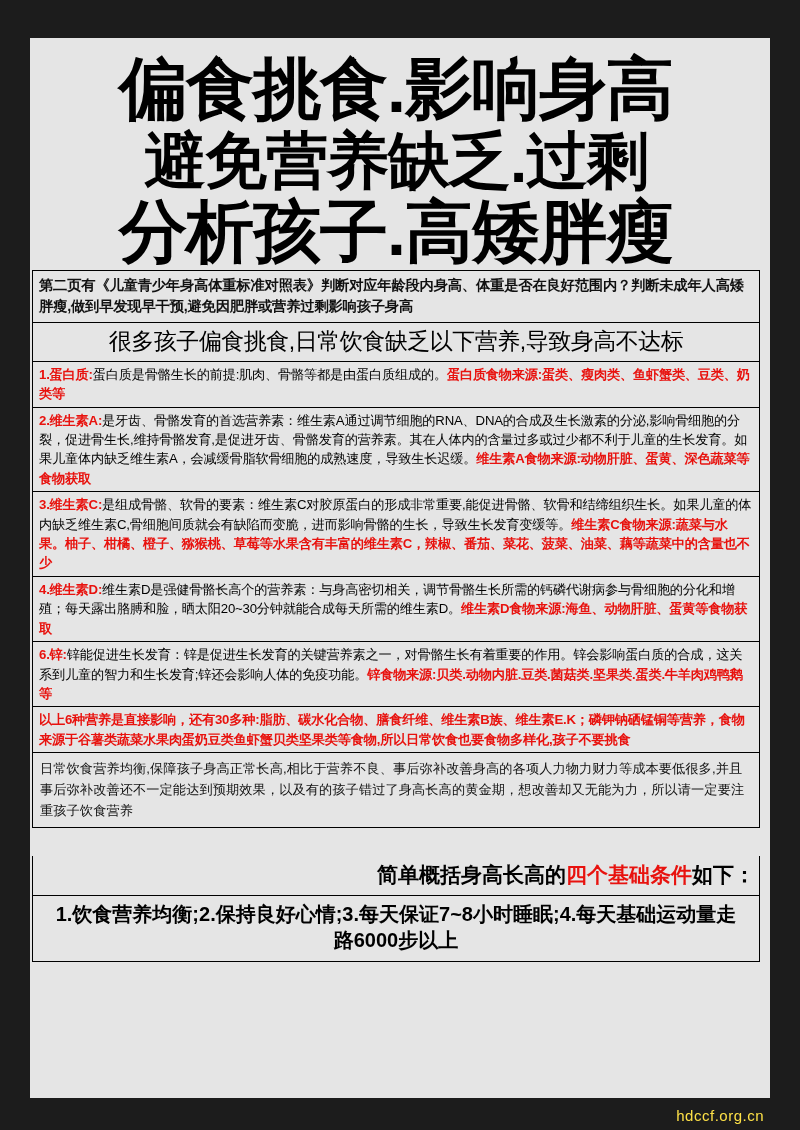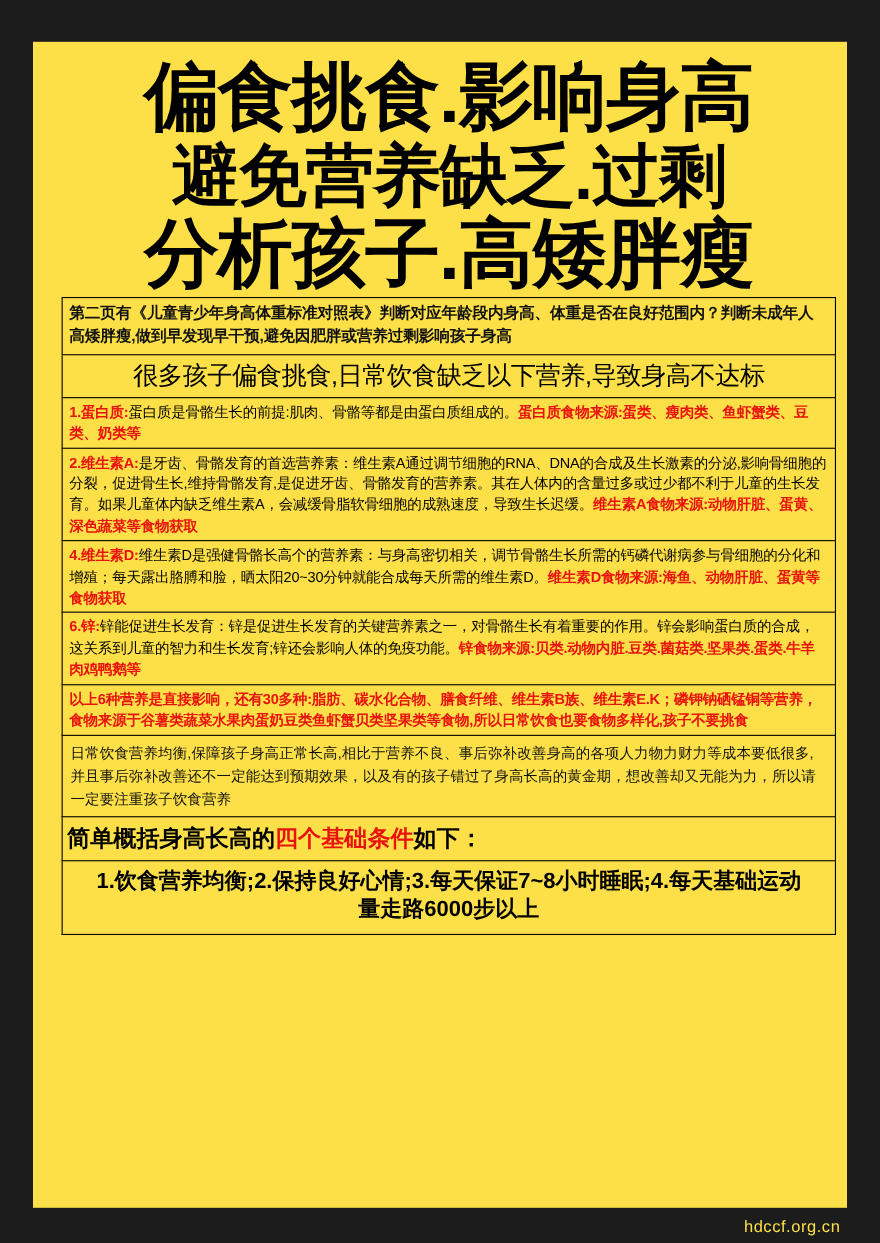--- a/index.html
+++ b/index.html
@@ -19,23 +19,23 @@
     height: 1130px;
     background: #1c1c1c;
     box-sizing: border-box;
   }
   .sheet {
     position: absolute;
     left: 30px;
     top: 38px;
     width: 740px;
     height: 1060px;
-    background: #fde047;
+    background: #e5e5e5;
     box-sizing: border-box;
-    padding: 12px 8px 0 24px;
+    padding: 12px 8px 0 0;
   }
   
   .headlines {
     text-align: center;
     padding: 2px 0 4px 0;
   }
   .headline {
     font-family: "Liberation Sans", sans-serif;
     font-weight: bold;
     color: #000;
@@ -83,25 +83,26 @@
   .nutrient .lead { color: #e8120e; font-weight: bold; margin-top: 21px; }
 
   .summary {
     font-size: 13.2px;
     line-height: 1.6;
     color: #111;
     padding: 5px 7px;
     letter-spacing: 0.1px;
   }
   .concl-title {
-    text-align: left;
+    text-align: right;
     font-size: 21px;
     font-weight: bold;
     padding: 5px 4px 6px 4px;
     color: #000;
+    margin-top: 28px;
   }
   .concl-title .hl { color: #e8120e; }
   .concl-body {
     text-align: center;
     font-size: 20px;
     font-weight: bold;
     line-height: 1.32;
     padding: 5px 22px 8px 22px;
     color: #000;
   }
@@ -132,20 +133,23 @@
     <div class="box bigbar">很多孩子偏食挑食,日常饮食缺乏以下营养,导致身高不达标</div>
 
     <div class="box nutrient">
       <span class="lead">1.蛋白质:</span><span class="black">蛋白质是骨骼生长的前提:肌肉、骨骼等都是由蛋白质组成的。</span><span class="redb">蛋白质食物来源:蛋类、瘦肉类、鱼虾蟹类、豆类、奶类等</span>
     </div>
 
     <div class="box nutrient">
       <span class="lead">2.维生素A:</span><span class="black">是牙齿、骨骼发育的首选营养素：维生素A通过调节细胞的RNA、DNA的合成及生长激素的分泌,影响骨细胞的分裂，促进骨生长,维持骨骼发育,是促进牙齿、骨骼发育的营养素。其在人体内的含量过多或过少都不利于儿童的生长发育。如果儿童体内缺乏维生素A，会减缓骨脂软骨细胞的成熟速度，导致生长迟缓。</span><span class="redb">维生素A食物来源:动物肝脏、蛋黄、深色蔬菜等食物获取</span>
     </div>
 
+    <div class="box nutrient">
+      <span class="lead">3.维生素C:</span><span class="black">是组成骨骼、软骨的要素：维生素C对胶原蛋白的形成非常重要,能促进骨骼、软骨和结缔组织生长。如果儿童的体内缺乏维生素C,骨细胞间质就会有缺陷而变脆，进而影响骨骼的生长，导致生长发育变缓等。</span><span class="redb">维生素C食物来源:蔬菜与水果。柚子、柑橘、橙子、猕猴桃、草莓等水果含有丰富的维生素C，辣椒、番茄、菜花、菠菜、油菜、藕等蔬菜中的含量也不少</span>
+    </div>
 
     <div class="box nutrient">
       <span class="lead">4.维生素D:</span><span class="black">维生素D是强健骨骼长高个的营养素：与身高密切相关，调节骨骼生长所需的钙磷代谢病参与骨细胞的分化和增殖；每天露出胳膊和脸，晒太阳20~30分钟就能合成每天所需的维生素D。</span><span class="redb">维生素D食物来源:海鱼、动物肝脏、蛋黄等食物获取</span>
     </div>
 
 
     <div class="box nutrient">
       <span class="lead">6.锌:</span><span class="black">锌能促进生长发育：锌是促进生长发育的关键营养素之一，对骨骼生长有着重要的作用。锌会影响蛋白质的合成，这关系到儿童的智力和生长发育;锌还会影响人体的免疫功能。</span><span class="redb">锌食物来源:贝类.动物内脏.豆类.菌菇类.坚果类.蛋类.牛羊肉鸡鸭鹅等</span>
     </div>
 

